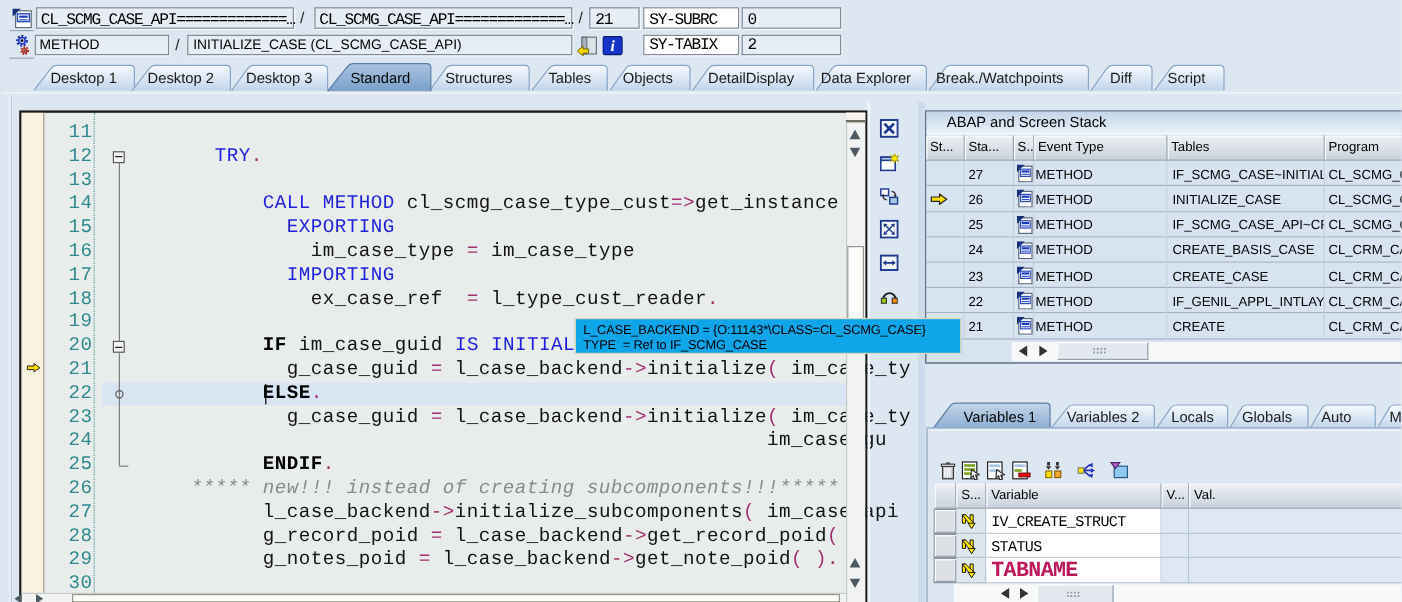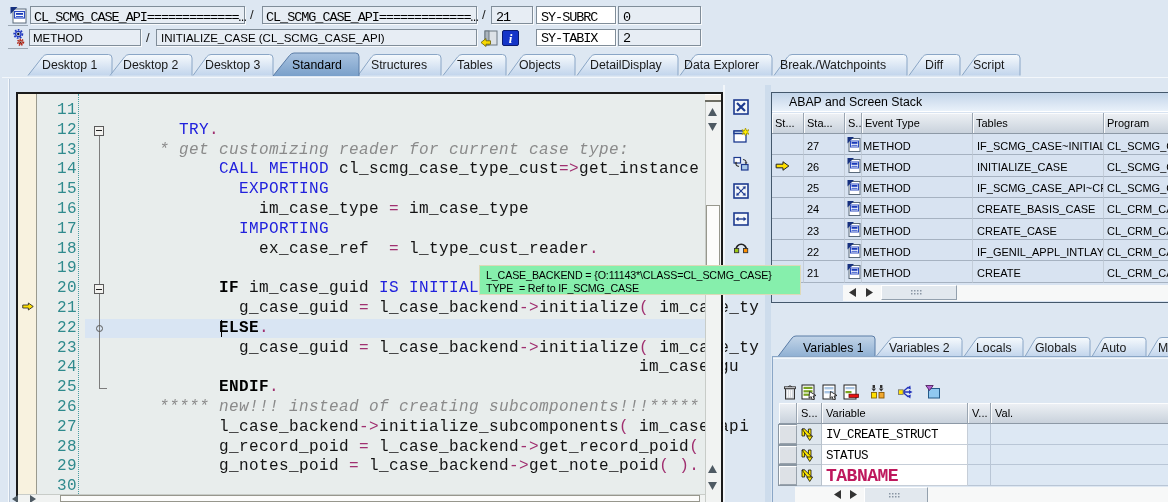--- a/index.html
+++ b/index.html
@@ -134,21 +134,20 @@
 <div class="abs" style="left:98.5px;top:388px;width:8px;height:1px;background:#7d7d7d;"></div>
 <div class="abs" style="left:93.5px;top:125.7px;width:10px;height:10px;background:#f2f2ef;border:1px solid #5a5a5a;box-sizing:border-box;"></div>
 <div class="abs" style="left:95.5px;top:130.2px;width:6px;height:1px;background:#222;"></div>
 <div class="abs" style="left:93.5px;top:284.1px;width:10px;height:10px;background:#f2f2ef;border:1px solid #5a5a5a;box-sizing:border-box;"></div>
 <div class="abs" style="left:95.5px;top:288.6px;width:6px;height:1px;background:#222;"></div>
 <div class="abs" style="left:95.5px;top:325px;width:7px;height:7px;border:1px solid #5a5a5a;border-radius:50%;box-sizing:border-box;"></div>
 <div class="ln" style="top:100.9px;">11</div>
 <div class="ln" style="top:120.7px;">12</div>
 <div class="cl" style="top:120.7px;">  <span class="kw">TRY</span><span class="op">.</span></div>
 <div class="ln" style="top:140.5px;">13</div>
-<div class="cl" style="top:140.5px;"><span class="cm">* get customizing reader for current case type:</span></div>
 <div class="ln" style="top:160.3px;">14</div>
 <div class="cl" style="top:160.3px;">      <span class="kw">CALL METHOD</span> cl_scmg_case_type_cust<span class="op">=&gt;</span>get_instance</div>
 <div class="ln" style="top:180.1px;">15</div>
 <div class="cl" style="top:180.1px;">        <span class="kw">EXPORTING</span></div>
 <div class="ln" style="top:199.9px;">16</div>
 <div class="cl" style="top:199.9px;text-align:center;">          im_case_type <span class="op">=</span> im_case_type</div>
 <div class="ln" style="top:219.7px;">17</div>
 <div class="cl" style="top:219.7px;">        <span class="kw">IMPORTING</span></div>
 <div class="ln" style="top:239.5px;">18</div>
 <div class="cl" style="top:239.5px;">          ex_case_ref  <span class="op">=</span> l_type_cust_reader<span class="op">.</span></div>
@@ -528,16 +527,16 @@
       <rect x="3" y="0" width="1.5" height="1.5" fill="#8a96a4"></rect>
       <rect x="6" y="0" width="1.5" height="1.5" fill="#8a96a4"></rect>
       <rect x="9" y="0" width="1.5" height="1.5" fill="#8a96a4"></rect>
       <rect x="0" y="3" width="1.5" height="1.5" fill="#8a96a4"></rect>
       <rect x="3" y="3" width="1.5" height="1.5" fill="#8a96a4"></rect>
       <rect x="6" y="3" width="1.5" height="1.5" fill="#8a96a4"></rect>
       <rect x="9" y="3" width="1.5" height="1.5" fill="#8a96a4"></rect>
     </svg>
   </div>
 
-<div class="abs" style="left:479px;top:265px;width:322px;height:30px;background:#86efac;border:1px solid #ddd9b8;box-sizing:border-box;z-index:60;">
+<div class="abs" style="left:479px;top:265px;width:322px;height:30px;background:#0ea5e9;border:1px solid #ddd9b8;box-sizing:border-box;z-index:60;">
   <div class="abs" style="left:6px;top:3px;font-size:10.7px;letter-spacing:-0.15px;white-space:pre;color:#000;line-height:13.2px;">L_CASE_BACKEND = {O:11143*\CLASS=CL_SCMG_CASE}
 TYPE  = Ref to IF_SCMG_CASE</div>
 </div>
 
 </body></html>

